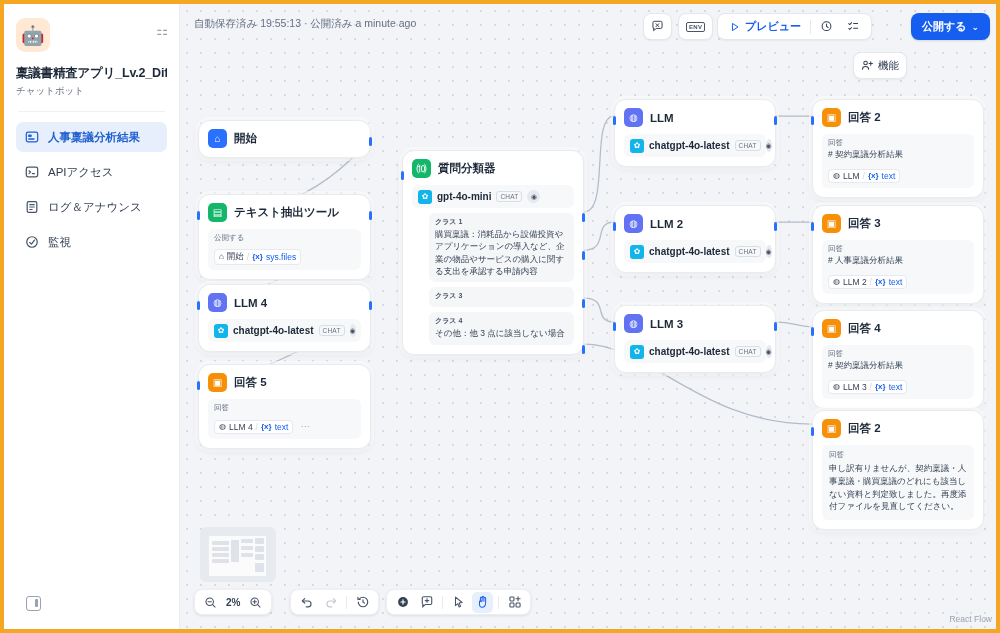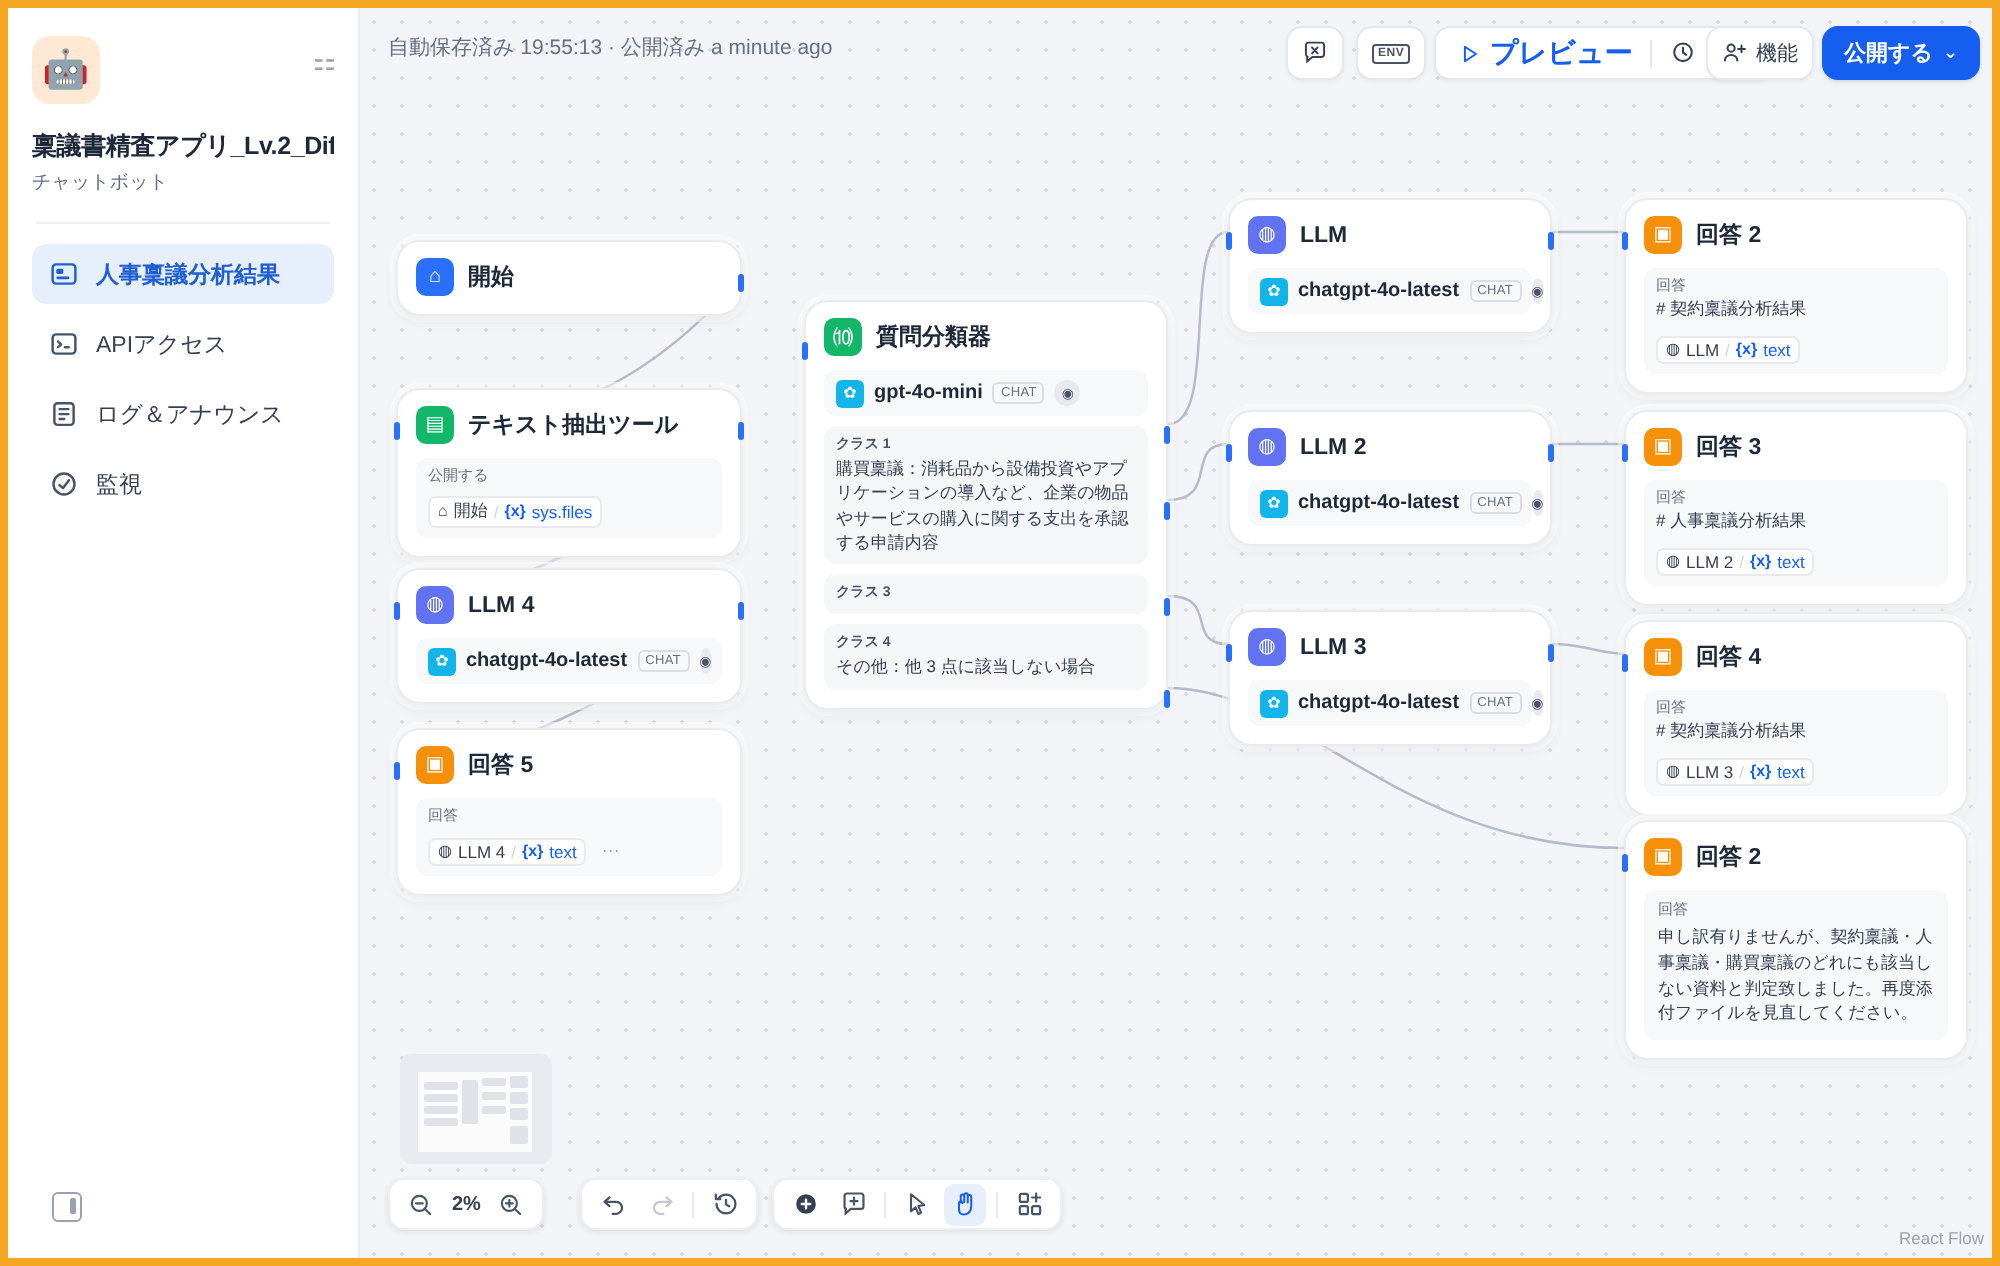--- a/index.html
+++ b/index.html
@@ -77,21 +77,21 @@
     position: absolute; top: 9px; height: 27px;
     background: #ffffff; border: 1px solid #e4e7ec; border-radius: 8px;
     display: flex; align-items: center; box-shadow: 0 1px 2px rgba(16,24,40,.05);
   }
   .tb-btn {
     display: flex; align-items: center; gap: 4px; height: 25px;
     padding: 0 7px; border-radius: 6px; cursor: pointer;
     font-size: 10.5px; color: #344054; white-space: nowrap;
   }
   .tb-sep { width: 1px; height: 14px; background: #e4e7ec; margin: 0 2px; }
-  .preview-lbl { color: #155eef; font-weight: 600; font-size: 14px; text-align: center; }
+  .preview-lbl { color: #155eef; font-weight: 600; font-size: 11px; text-align: center; }
   .publish-btn {
     position: absolute; top: 9px; right: 10px; height: 27px;
     background: #155eef; color: #fff; border-radius: 8px;
     display: flex; align-items: center; gap: 5px; padding: 0 11px;
     font-size: 11px; font-weight: 700; cursor: pointer;
     box-shadow: 0 1px 2px rgba(16,24,40,.12);
   }
   .env-chip {
     font-size: 6px; font-weight: 700; letter-spacing: .3px;
     border: 1.3px solid #475467; color: #475467; border-radius: 2px;
@@ -146,21 +146,21 @@
   .field-lbl { font-size: 7.5px; color: #667085; margin-bottom: 2px; }
   .var-pill {
     display: inline-flex; align-items: center; gap: 3px;
     background: #ffffff; border: 1px solid #e7e9ee; border-radius: 4px;
     padding: 1px 4px; font-size: 8.5px; color: #344054;
   }
   .var-x { color: #155eef; font-weight: 700; font-size: 8px; }
   .var-txt { color: #155eef; }
   .dots3 { color: #98a2b3; font-size: 9px; margin-left: 3px; }
 
-  .cls-box { margin-top: 5px; background: #f5f6f8; border-radius: 6px; padding: 4px 6px 5px 6px; }
+  .cls-box { margin-top: 5px; background: #f5f6f8; border-radius: 6px; padding: 4px 6px 5px 6px; margin-left: 17px; }
   .cls-lbl { font-size: 7px; font-weight: 700; color: #475467; margin-bottom: 1px; }
   .cls-txt { font-size: 8.5px; color: #344054; line-height: 1.45; }
   .ans-h1 { font-size: 8.5px; color: #344054; margin-top: -1px; }
   .ans-body { font-size: 8.5px; color: #344054; line-height: 1.5; }
 
   .handle {
     position: absolute; width: 3px; height: 9px;
     background: #2970ff; border-radius: 1.5px;
   }
   .h-left  { left: -2px; }
@@ -287,21 +287,21 @@
       <div class="tb-btn">
         <svg width="13" height="13" viewBox="0 0 16 16">
           <path d="M2.2 4.4 L3.4 5.6 L5.6 3.2" fill="none" stroke="#344054" stroke-width="1.25" stroke-linecap="round" stroke-linejoin="round"></path>
           <path d="M2.2 10.4 L3.4 11.6 L5.6 9.2" fill="none" stroke="#344054" stroke-width="1.25" stroke-linecap="round" stroke-linejoin="round"></path>
           <rect x="7.4" y="3.6" width="6.4" height="1.25" rx=".6" fill="#344054"></rect>
           <rect x="7.4" y="9.6" width="6.4" height="1.25" rx=".6" fill="#344054"></rect>
         </svg>
       </div>
     </div>
 
-    <div class="tb-group" style="left:673px;">
+    <div class="tb-group" style="left:673px;margin-top:39px;">
       <div class="tb-btn">
         <svg width="13" height="13" viewBox="0 0 16 16">
           <circle cx="5.6" cy="5" r="2.2" fill="none" stroke="#344054" stroke-width="1.25"></circle>
           <path d="M1.8 12.6c0-2.1 1.7-3.4 3.8-3.4s3.8 1.3 3.8 3.4" fill="none" stroke="#344054" stroke-width="1.25" stroke-linecap="round"></path>
           <path d="M12 3.4v4.2M9.9 5.5h4.2" stroke="#344054" stroke-width="1.25" stroke-linecap="round"></path>
         </svg>
         <span>機能</span>
       </div>
     </div>
 

